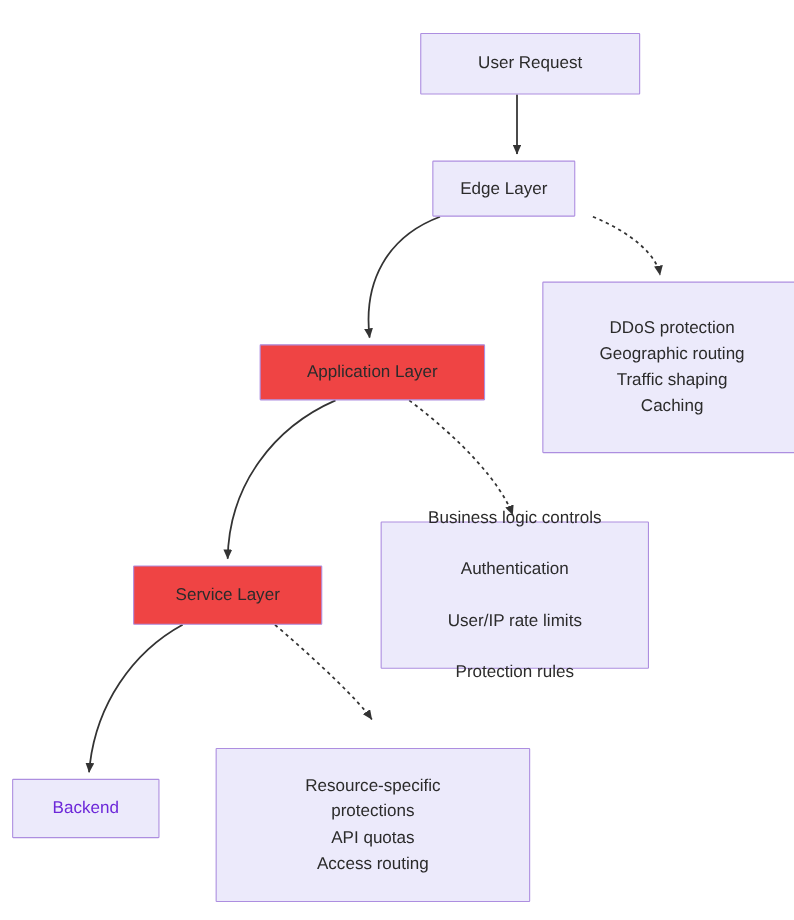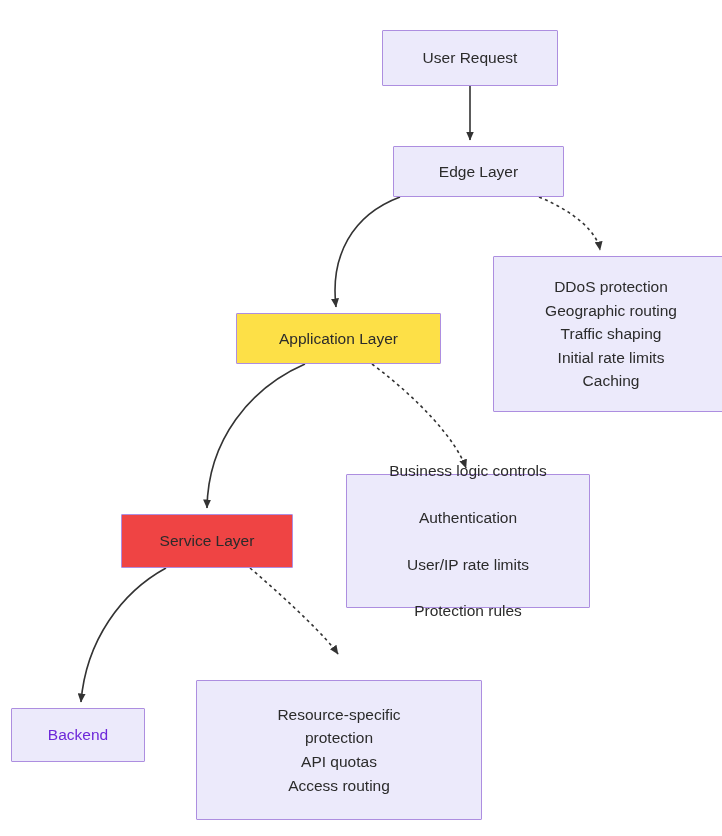--- a/index.html
+++ b/index.html
@@ -67,48 +67,47 @@
         <path d="M470,86 L470,140" fill="none" stroke="#333333" stroke-width="1.6" marker-end="url(#arrowhead)"></path>
         <path d="M400,197 C352,215 330,256 336,307" fill="none" stroke="#333333" stroke-width="1.6" marker-end="url(#arrowhead)"></path>
         <path d="M539,197 C575,212 597,232 600,250" fill="none" stroke="#333333" stroke-width="1.6" stroke-dasharray="3,3.4" marker-end="url(#arrowhead)"></path>
         <path d="M305,364 C250,388 208,440 207,508" fill="none" stroke="#333333" stroke-width="1.6" marker-end="url(#arrowhead)"></path>
         <path d="M372,364 C420,400 456,440 466,468" fill="none" stroke="#333333" stroke-width="1.6" stroke-dasharray="3,3.4" marker-end="url(#arrowhead)"></path>
         <path d="M166,568 C122,592 86,640 81,702" fill="none" stroke="#333333" stroke-width="1.6" marker-end="url(#arrowhead)"></path>
         <path d="M250,568 C292,604 327,638 338,654" fill="none" stroke="#333333" stroke-width="1.6" stroke-dasharray="3,3.4" marker-end="url(#arrowhead)"></path>
       </g>
   </svg>
 
-  <div class="node" style="left: 382px; top: 30px; width: 176px; height: 56px; background: rgb(236, 234, 251); border-color: rgb(173, 142, 224); color: rgb(43, 43, 43);">
+  <div class="node" style="left: 382px; top: 30px; width: 200px; height: 56px; background: rgb(236, 234, 251); border-color: rgb(173, 142, 224); color: rgb(43, 43, 43);">
       <span class="line">User Request</span>
     </div>
-  <div class="node" style="left: 393px; top: 146px; width: 171px; height: 51px; background: rgb(236, 234, 251); border-color: rgb(173, 142, 224); color: rgb(43, 43, 43);">
+  <div class="node" style="left: 393px; top: 146px; width: 130px; height: 51px; background: rgb(236, 234, 251); border-color: rgb(173, 142, 224); color: rgb(43, 43, 43);">
       <span class="line">Edge Layer</span>
     </div>
   <div class="node multi" style="left: 493px; top: 256px; width: 236px; height: 156px; background: rgb(236, 234, 251); border-color: rgb(173, 142, 224); color: rgb(43, 43, 43);">
       <span class="line">DDoS protection</span>
       <span class="line">Geographic routing</span>
       <span class="line">Traffic shaping</span>
-      <span class="line">Initial rate limits</span>
       <span class="line">Caching</span>
     </div>
-  <div class="node" style="left: 236px; top: 313px; width: 205px; height: 51px; background: #fde047; border-color: rgb(173, 142, 224); color: rgb(43, 43, 43);">
+  <div class="node" style="left: 236px; top: 313px; width: 205px; height: 51px; background: #ef4444; border-color: rgb(173, 142, 224); color: rgb(43, 43, 43);">
       <span class="line">Application Layer</span>
     </div>
   <div class="node multi" style="left: 346px; top: 474px; width: 244px; height: 134px; background: rgb(236, 234, 251); border-color: rgb(173, 142, 224); color: rgb(43, 43, 43); gap: 23px;">
       <span class="line">Business logic controls</span>
       <span class="line">Authentication</span>
       <span class="line">User/IP rate limits</span>
       <span class="line">Protection rules</span>
     </div>
   <div class="node" style="left: 121px; top: 514px; width: 172px; height: 54px; background: #ef4444; border-color: rgb(173, 142, 224); color: rgb(43, 43, 43);">
       <span class="line">Service Layer</span>
     </div>
   <div class="node multi" style="left: 196px; top: 680px; width: 286px; height: 140px; background: rgb(236, 234, 251); border-color: rgb(173, 142, 224); color: rgb(43, 43, 43);">
       <span class="line">Resource-specific</span>
-      <span class="line">protection</span>
+      <span class="line">protections</span>
       <span class="line">API quotas</span>
       <span class="line">Access routing</span>
     </div>
   <div class="node" style="left: 11px; top: 708px; width: 134px; height: 54px; background: rgb(236, 234, 251); border-color: rgb(173, 142, 224); color: #6d28d9;">
       <span class="line">Backend</span>
     </div>
 
 </div>
 
 </body></html>

